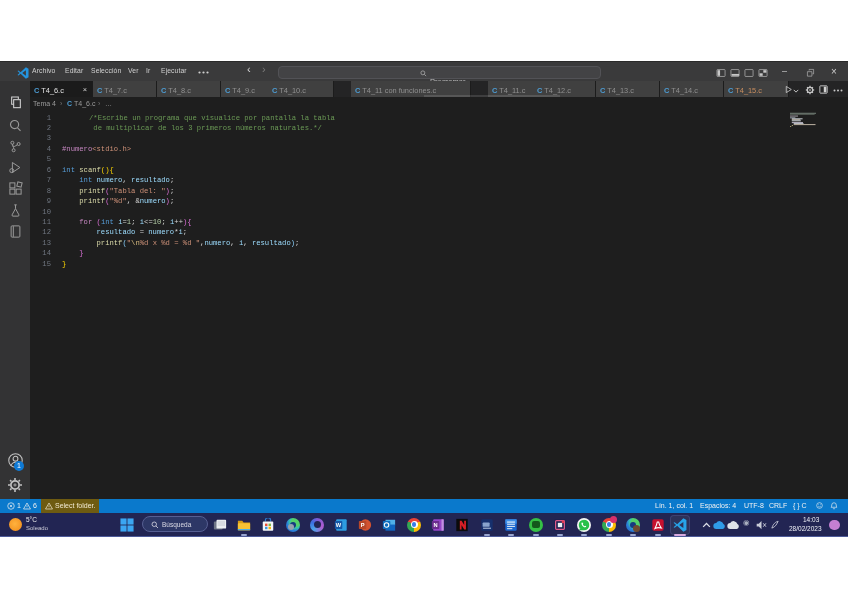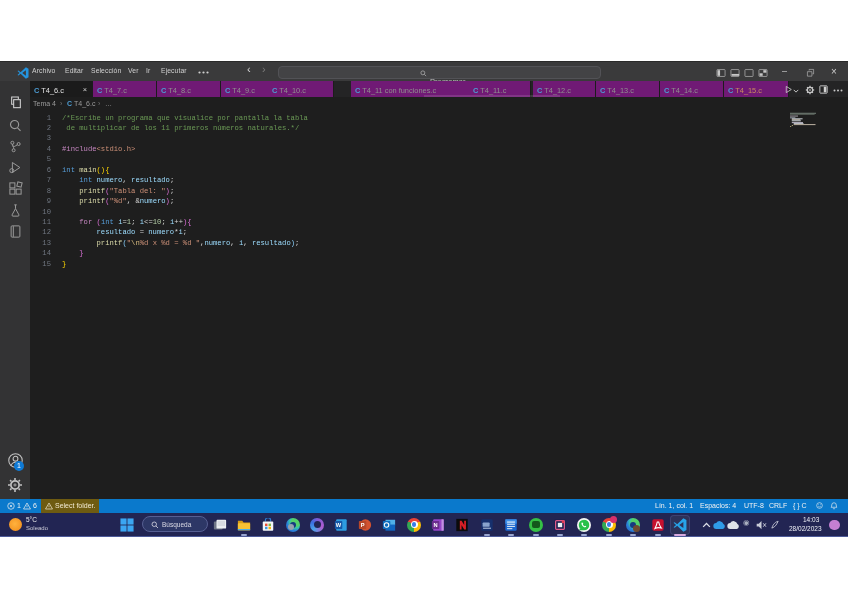--- a/index.html
+++ b/index.html
@@ -10,37 +10,37 @@
   
   #titlebar{position:absolute;left:0;top:0;width:848px;height:20px;background:#3a3a3b;
             border-top:1px solid #2a2a2a;box-sizing:border-box;}
   .menu{position:absolute;top:4.5px;font-size:6.8px;color:#d0d0d0;letter-spacing:0.1px;}
   #cmdbox{position:absolute;left:278px;top:3.5px;width:323px;height:13px;background:#434345;
           border:0.8px solid #525256;border-radius:4px;box-sizing:border-box;}
   #cmdtext{position:absolute;left:140px;top:10px;font-size:7.5px;color:#bcbcbc;}
   .wicon{position:absolute;top:5px;color:#cccccc;font-size:9px;}
   
   #tabbar{position:absolute;left:30px;top:20px;width:818px;height:16px;background:#242425;}
-  .tab{position:absolute;top:0;height:16px;background:#701a75;border-right:1px solid #1c1c1c;
+  .tab{position:absolute;top:0;height:16px;background:#404040;border-right:1px solid #1c1c1c;
        box-sizing:border-box;font-size:7.4px;color:#909090;white-space:nowrap;overflow:hidden;}
   .tab .ci{color:#4d9cd3;font-weight:bold;font-size:7.4px;}
   .tab.active{background:#1b1b1b;color:#e4e4e4;}
   .tlab{display:inline-block;margin-left:4px;margin-top:4.5px;}
   
   #crumb{position:absolute;left:30px;top:36px;width:818px;height:13px;background:#1e1e1e;
          font-size:7px;color:#9b9b9b;}
   
   #actbar{position:absolute;left:0;top:20px;width:30px;height:417.5px;background:#333334;}
   
   #editor{position:absolute;left:30px;top:49px;width:818px;height:388.5px;background:#1e1e1e;}
   #gutter{position:absolute;left:0;top:2.5px;width:21px;text-align:right;
           font-family:"Liberation Mono",monospace;font-size:7.2px;line-height:10.45px;color:#6f7680;}
   #code{position:absolute;left:32px;top:2.5px;margin:0;
         font-family:"Liberation Mono",monospace;font-size:7.2px;line-height:10.45px;color:#d4d4d4;}
-  .cm{color:#6a9955;} .kw{color:#c586c0;} .ty{color:#569cd6;} .fn{color:#dcdcaa;}
+  .cm{color:#6a9955;margin-left:27px;} .kw{color:#c586c0;} .ty{color:#569cd6;} .fn{color:#dcdcaa;}
   .st{color:#ce9178;text-align:center;} .nu{color:#b5cea8;} .va{color:#9cdcfe;} .es{color:#d7ba7d;}
   .b1{color:#ffd700;} .b2{color:#da70d6;} .b3{color:#87cefa;}
   
   #status{position:absolute;left:0;top:437.5px;width:848px;height:14px;background:#0a79cc;
           font-size:7px;color:#f2f2f2;}
   
   #taskbar{position:absolute;left:0;top:451.5px;width:848px;height:24.5px;background:#222553;}
   #taskbar .ind{position:absolute;bottom:1.5px;width:6px;height:1.8px;border-radius:1px;background:#99a5cf;}
   .ticon{position:absolute;top:5px;width:14px;height:14px;}
 </style>
@@ -97,21 +97,21 @@
     <span class="wicon" style="left:831px;top:3.5px;font-size:10px">×</span>
   </div>
 
   <div id="tabbar">
     <div class="tab active" style="left:0;width:63px"><span class="tlab"><span class="ci">C</span> T4_6.c</span><span style="position:absolute;right:5px;top:4px;color:#d9d9d9;">×</span></div>
     <div class="tab" style="left:63px;width:64px"><span class="tlab"><span class="ci">C</span> T4_7.c</span></div>
     <div class="tab" style="left:127px;width:64px"><span class="tlab"><span class="ci">C</span> T4_8.c</span></div>
     <div class="tab" style="left:191px;width:64px"><span class="tlab"><span class="ci">C</span> T4_9.c</span></div>
     <div class="tab" style="left:238px;width:66px"><span class="tlab"><span class="ci">C</span> T4_10.c</span></div>
     <div class="tab" style="left:321px;width:120px"><span class="tlab"><span class="ci">C</span> T4_11 con funciones.c</span></div>
-    <div class="tab" style="left:439px;width:62px"><span class="tlab"><span class="ci">C</span> T4_11.c</span></div>
+    <div class="tab" style="left:458px;width:62px"><span class="tlab"><span class="ci">C</span> T4_11.c</span></div>
     <div class="tab" style="left:503px;width:63px"><span class="tlab"><span class="ci">C</span> T4_12.c</span></div>
     <div class="tab" style="left:566px;width:64px"><span class="tlab"><span class="ci">C</span> T4_13.c</span></div>
     <div class="tab" style="left:630px;width:64px"><span class="tlab"><span class="ci">C</span> T4_14.c</span></div>
     <div class="tab" style="left:694px;width:65px;color:#c98e5f"><span class="tlab"><span class="ci">C</span> T4_15.c</span></div>
 
     <div class="abs" style="left:394px;top:13.5px;width:136px;height:2.5px;background:rgba(255,255,255,0.12)"></div>
 
     <svg class="abs" style="left:754px;top:4px" width="9" height="9" viewBox="0 0 16 16">
           <path d="M4 2.5 L13 8 L4 13.5 Z" fill="none" stroke="#c8c8c8" stroke-width="1.5"></path>
         </svg>
@@ -208,25 +208,25 @@
           <line x1="17.3" y1="6.7" x2="19.4" y2="4.6"></line>
               <line x1="4.6" y1="19.4" x2="6.7" y2="17.3"></line>
         </g>
       </g>
     </svg>
   </div>
 
   <div id="editor">
     <div id="gutter">1<br>2<br>3<br>4<br>5<br>6<br>7<br>8<br>9<br>10<br>11<br>12<br>13<br>14<br>15</div>
 <pre id="code"><span class="cm">/*Escribe un programa que visualice por pantalla la tabla</span>
-<span class="cm"> de multiplicar de los 11 primeros números naturales.*/</span>
-
-<span class="kw">#include</span><span class="st">&lt;stdio.h&gt;</span>
-
-<span class="ty">int</span> <span class="fn">main</span><span class="b1">(){</span>
+<span class="cm"> de multiplicar de los 3 primeros números naturales.*/</span>
+
+<span class="kw">#numero</span><span class="st">&lt;stdio.h&gt;</span>
+
+<span class="ty">int</span> <span class="fn">scanf</span><span class="b1">(){</span>
     <span class="ty">int</span> <span class="va">numero</span>, <span class="va">resultado</span>;
     <span class="fn">printf</span><span class="b2">(</span><span class="st">"Tabla del: "</span><span class="b2">)</span>;
     <span class="fn">printf</span><span class="b2">(</span><span class="st">"%d"</span>, &amp;<span class="va">numero</span><span class="b2">)</span>;
 
     <span class="kw">for</span> <span class="b2">(</span><span class="ty">int</span> <span class="va">i</span>=<span class="nu">1</span>; <span class="va">i</span>&lt;=<span class="nu">10</span>; <span class="va">i</span>++<span class="b2">){</span>
         <span class="va">resultado</span> = <span class="va">numero</span>*<span class="va">i</span>;
         <span class="fn">printf</span><span class="b3">(</span><span class="st">"<span class="es">\n</span>%d x %d = %d "</span>,<span class="va">numero</span>, <span class="va">i</span>, <span class="va">resultado</span><span class="b3">)</span>;
     <span class="b2">}</span>
 <span class="b1">}</span></pre>
 

